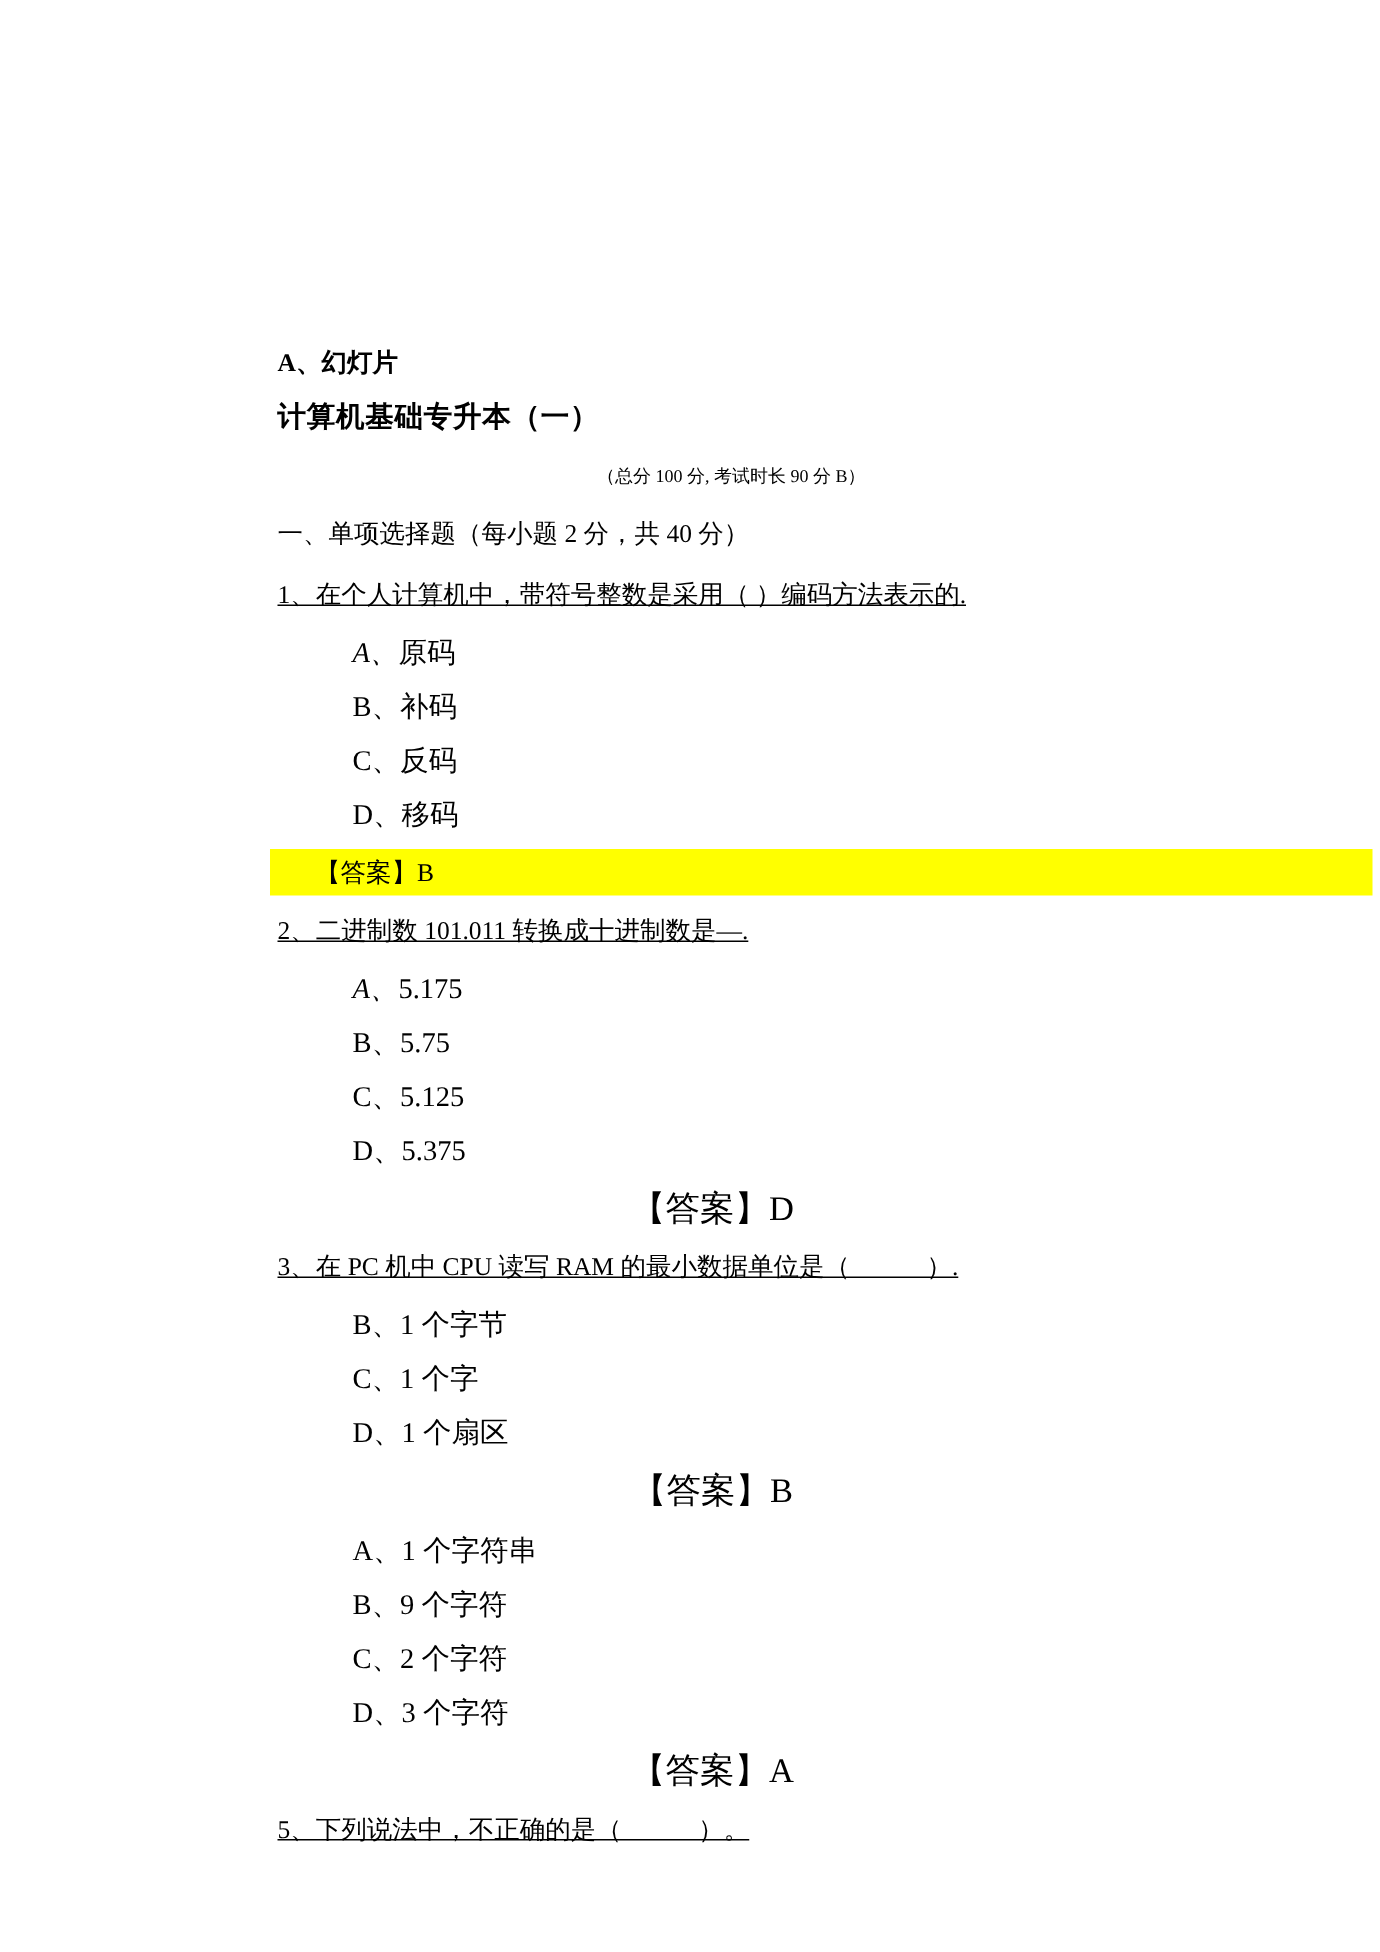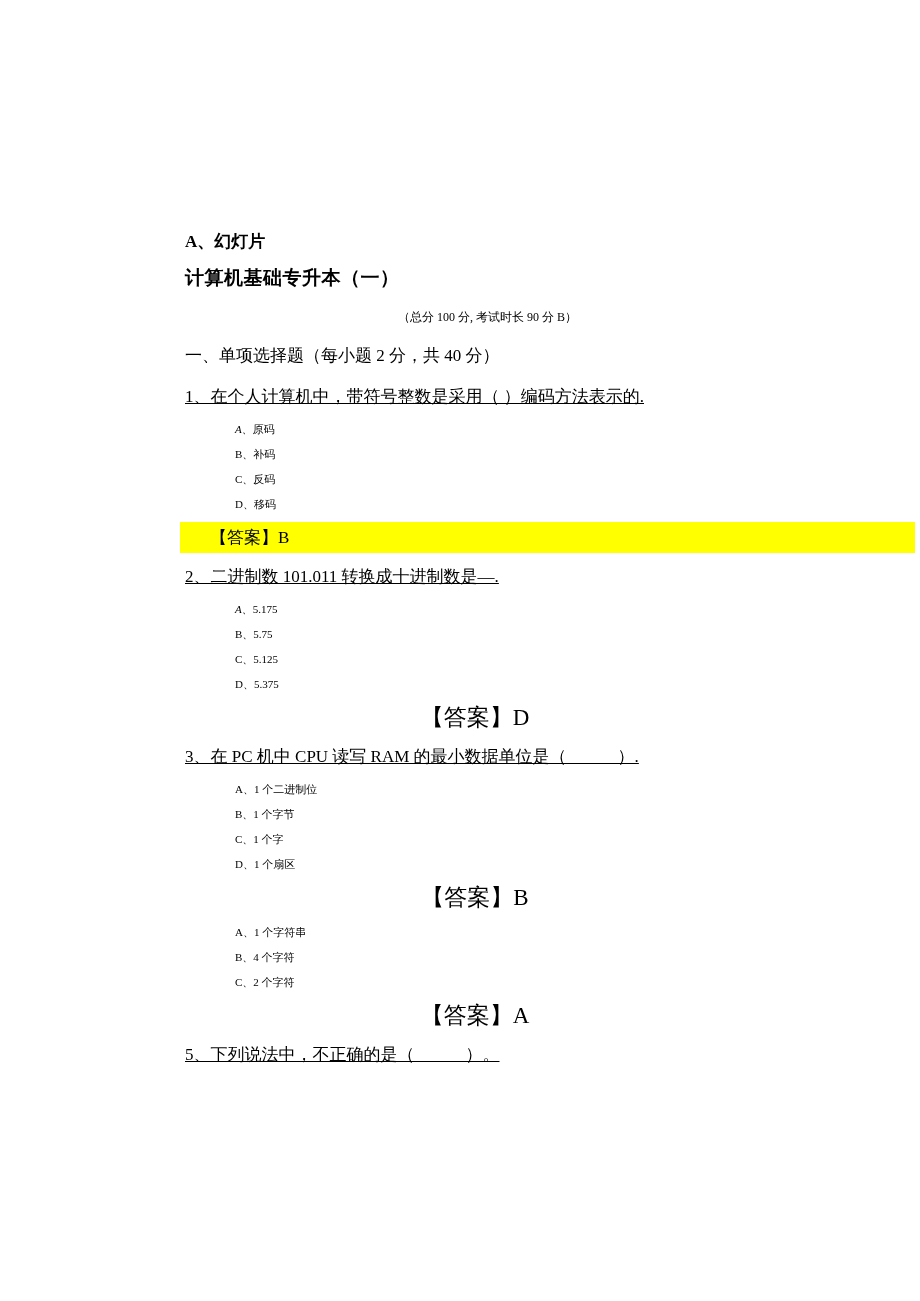--- a/index.html
+++ b/index.html
@@ -40,21 +40,21 @@
   }
   .question {
     margin-bottom: 4px;
   }
   .qtext {
     font-size: 17px;
     margin: 0 0 14px 0;
     text-decoration: underline;
   }
   .option {
-    font-size: 11px;
+    font-size: 19px;
     margin: 0 0 10px 0;
     padding-left: 50px;
   }
   .option-italic .opt-label {
     font-style: italic;
   }
   .answer {
     font-size: 23px;
     margin: 0 0 12px 0;
     padding-left: 25px;
@@ -119,45 +119,45 @@
       <span class="opt-label">D、</span><span>5.375</span>
     </p>
     <p class="answer">
       <span class="ans-label">【答案】</span><span class="ans-value">D</span>
     </p>
   </div>
 
   <div class="question">
     <p class="qtext">3、在 PC 机中 CPU 读写 RAM 的最小数据单位是（　　　）.</p>
     <p class="option">
-      <span class="opt-label">A、</span><span>1 个二进制位</span>
-    </p>
-    <p class="option">
       <span class="opt-label">B、</span><span>1 个字节</span>
     </p>
     <p class="option">
       <span class="opt-label">C、</span><span>1 个字</span>
     </p>
     <p class="option">
       <span class="opt-label">D、</span><span>1 个扇区</span>
     </p>
     <p class="answer">
       <span class="ans-label">【答案】</span><span class="ans-value">B</span>
     </p>
   </div>
 
   <div class="question">
     <p class="option">
       <span class="opt-label">A、</span><span>1 个字符串</span>
     </p>
     <p class="option">
-      <span class="opt-label">B、</span><span>4 个字符</span>
+      <span class="opt-label">B、</span><span>9 个字符</span>
     </p>
     <p class="option">
       <span class="opt-label">C、</span><span>2 个字符</span>
+    </p>
+    <p class="option">
+      <span class="opt-label">D、</span><span>3 个字符</span>
     </p>
     <p class="answer">
       <span class="ans-label">【答案】</span><span class="ans-value">A</span>
     </p>
   </div>
 
   <div class="question">
     <p class="qtext">5、下列说法中，不正确的是（　　　）。</p>
   </div>
 

